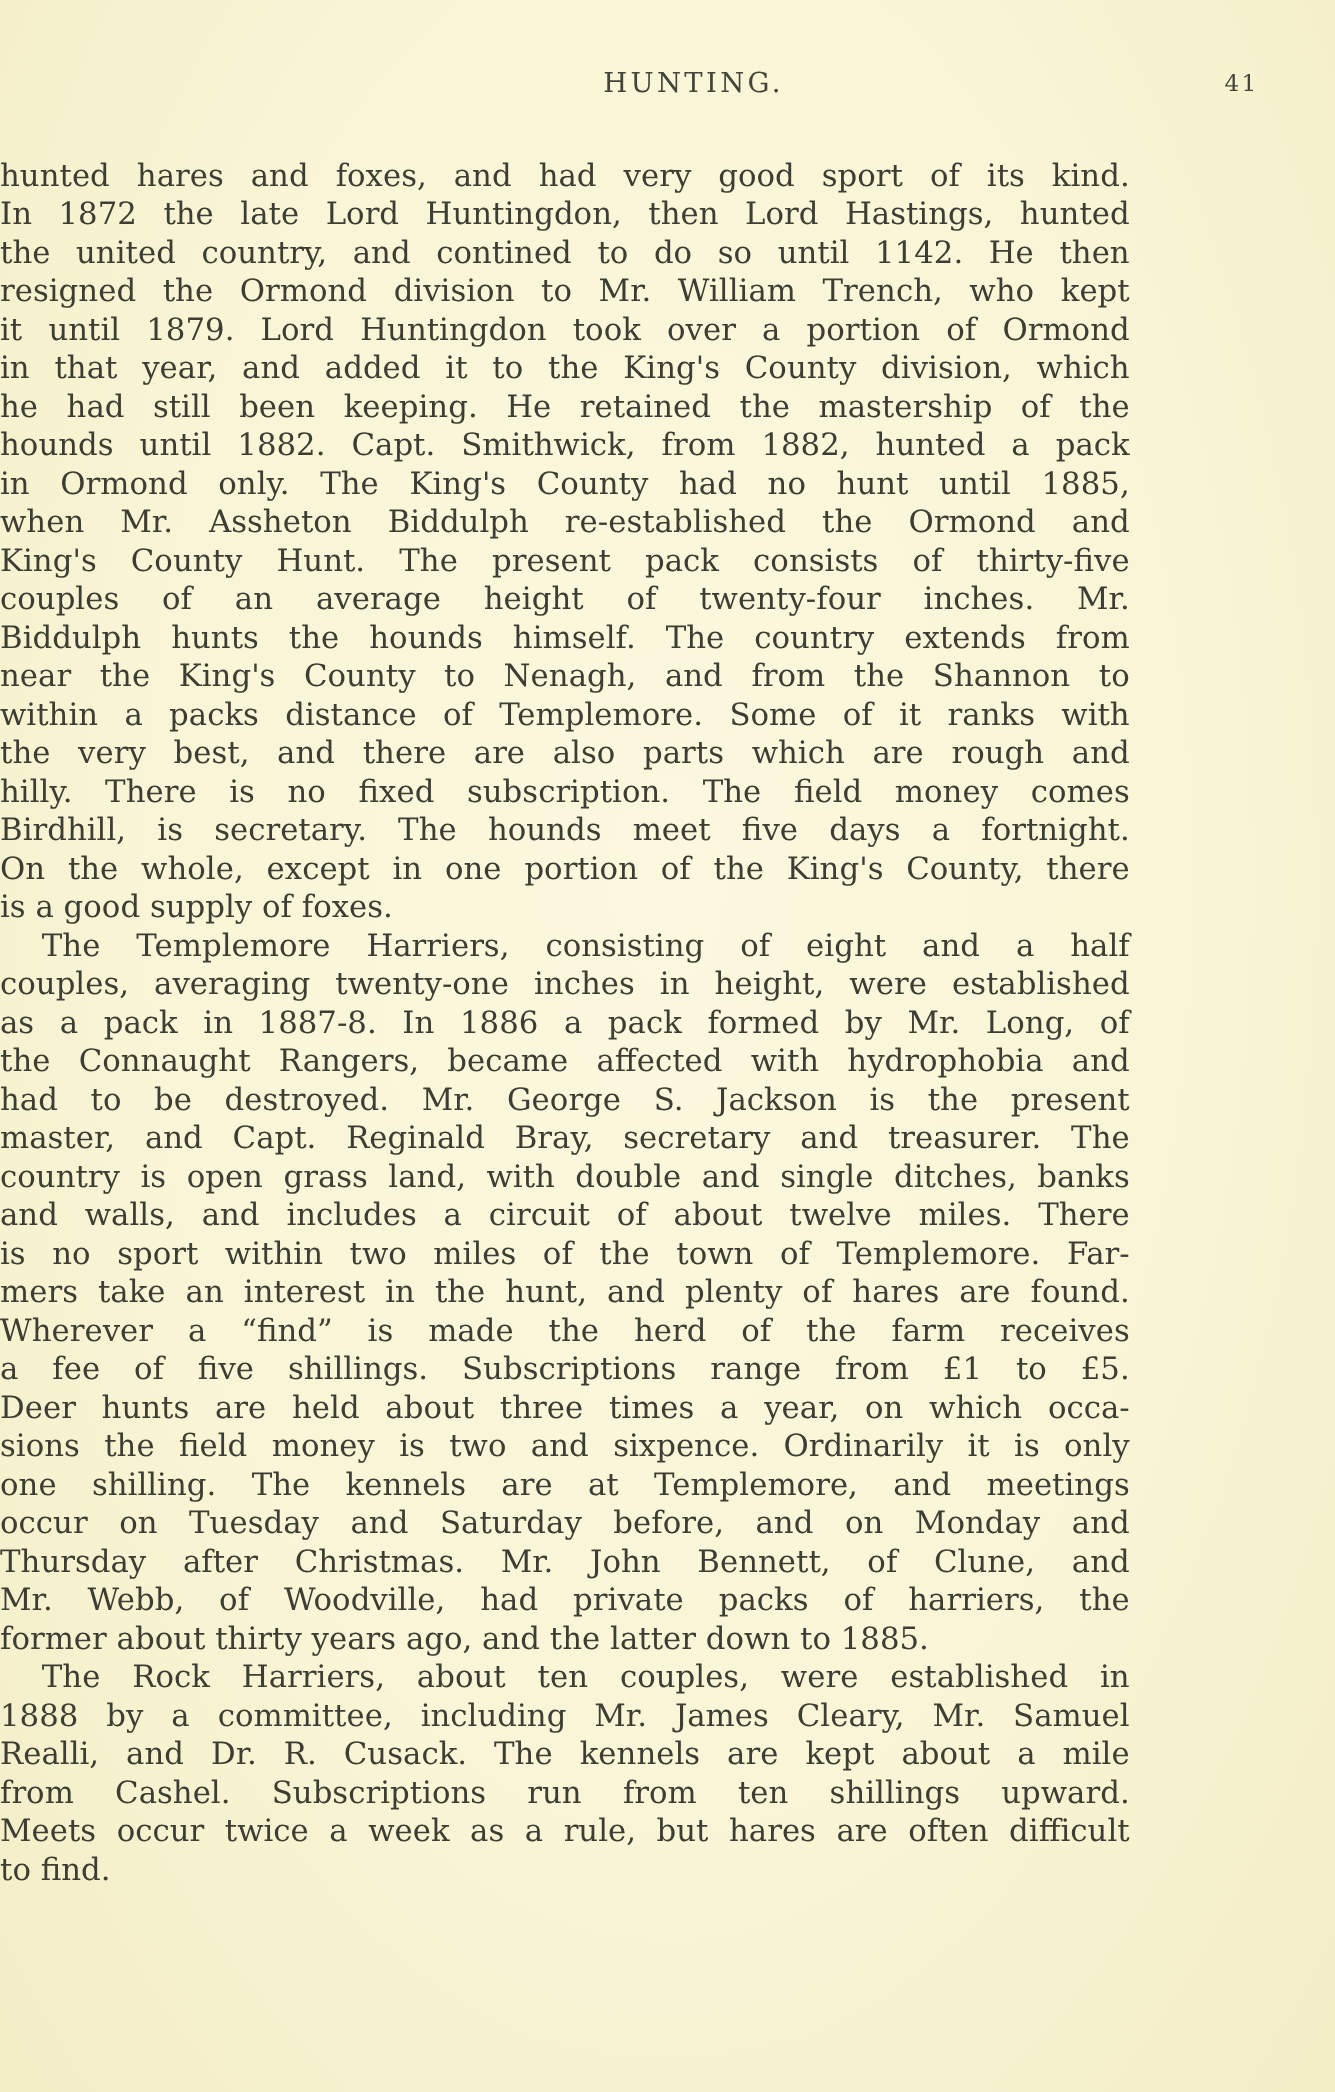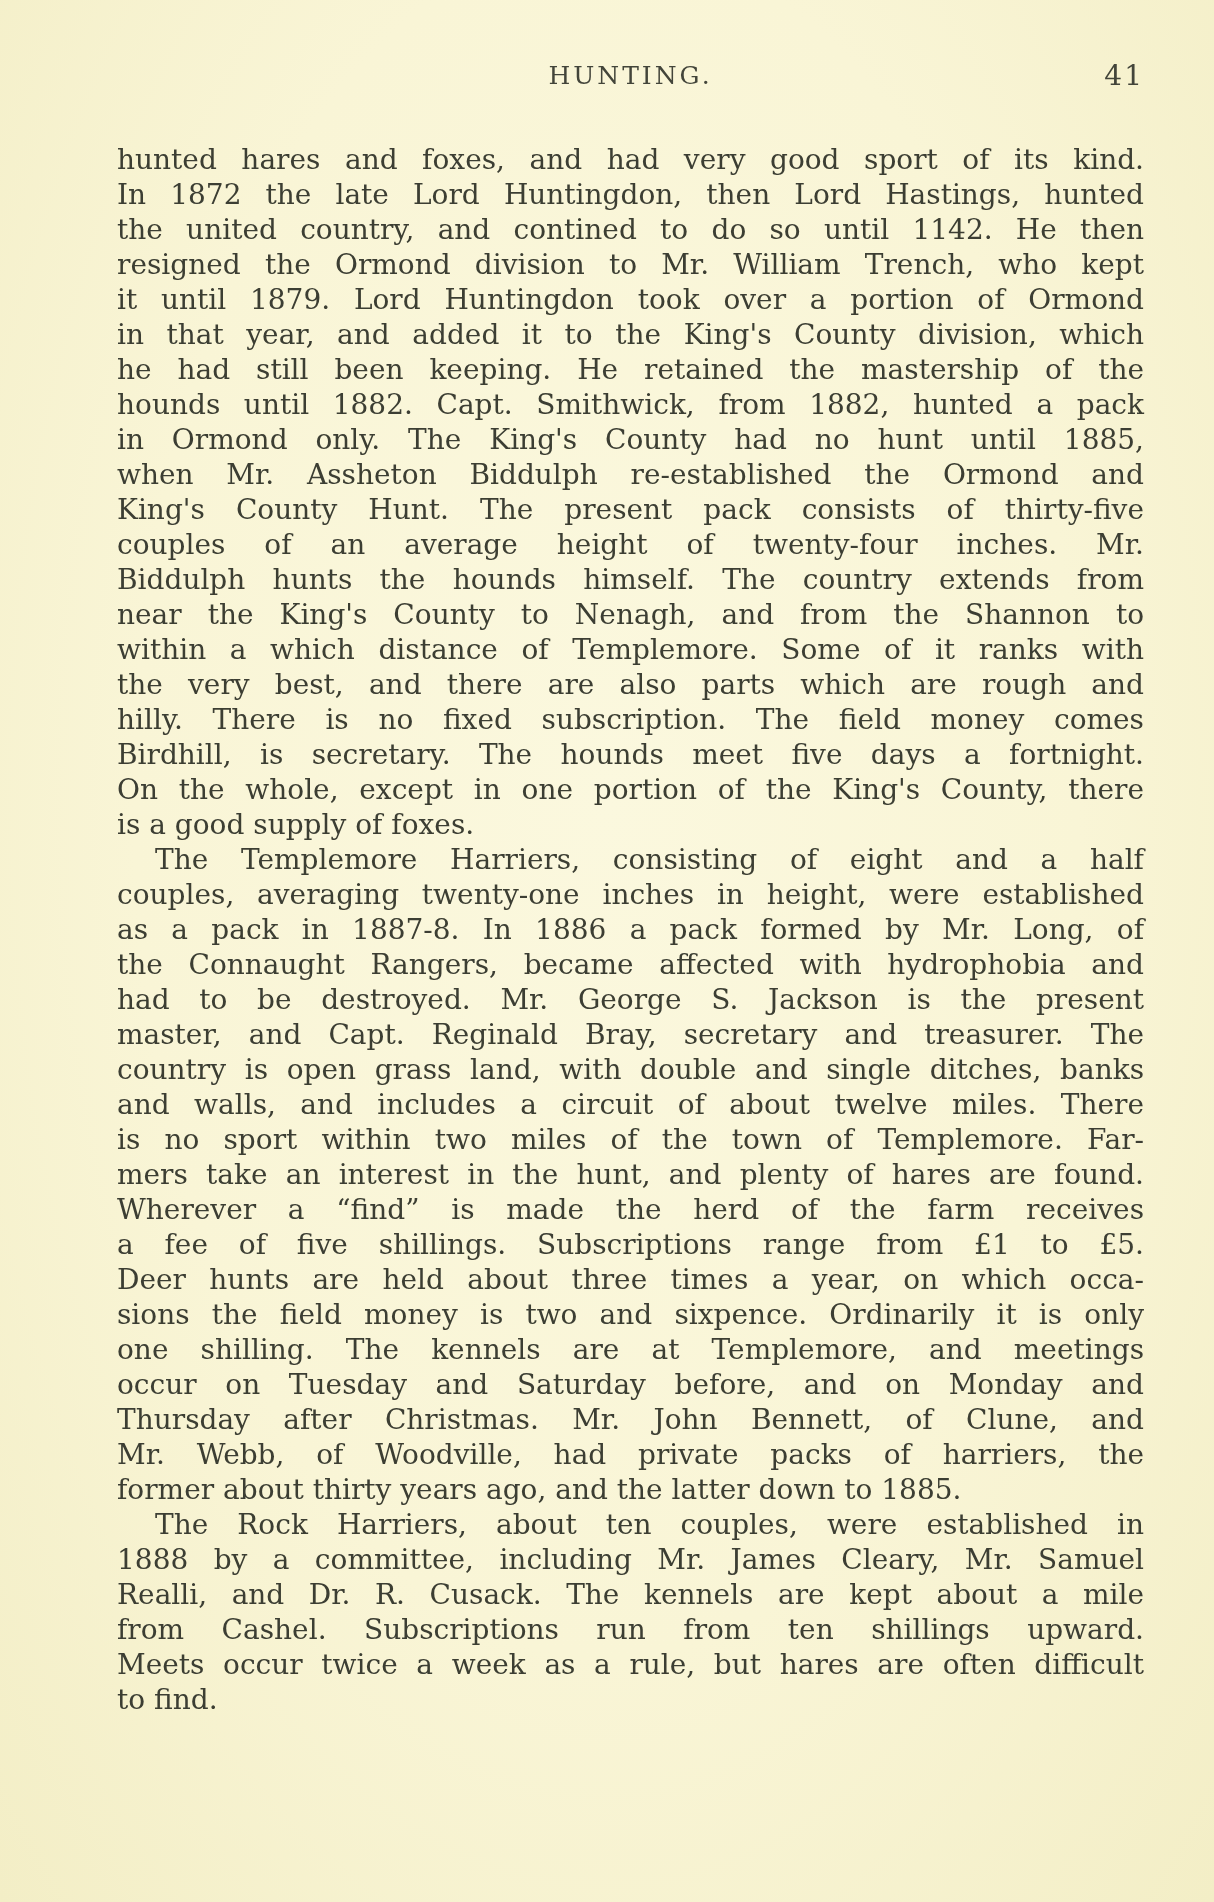--- a/index.html
+++ b/index.html
@@ -33,27 +33,26 @@
     display: block;
     text-align: center;
     font-size: 25px;
     letter-spacing: 3px;
     color: #43453a;
   }
   .page-number {
     position: absolute;
     right: 0;
     top: 0;
-    font-size: 28px;
+    font-size: 21px;
     letter-spacing: 2px;
     color: #43453a;
   }
   .body-text {
     margin-top: 50px;
-    margin-left: 117px;
     width: 1027px;
     font-size: 28px;
     line-height: 35px;
     color: #3c3e33;
   }
   .line {
     text-align: justify;
     text-align-last: justify;
     white-space: normal;
   }
@@ -80,21 +79,21 @@
       <div class="line">it until 1879. Lord Huntingdon took over a portion of Ormond</div>
       <div class="line">in that year, and added it to the King's County division, which</div>
       <div class="line">he had still been keeping. He retained the mastership of the</div>
       <div class="line">hounds until 1882. Capt. Smithwick, from 1882, hunted a pack</div>
       <div class="line">in Ormond only. The King's County had no hunt until 1885,</div>
       <div class="line">when Mr. Assheton Biddulph re-established the Ormond and</div>
       <div class="line">King's County Hunt. The present pack consists of thirty-five</div>
       <div class="line">couples of an average height of twenty-four inches. Mr.</div>
       <div class="line">Biddulph hunts the hounds himself. The country extends from</div>
       <div class="line">near the King's County to Nenagh, and from the Shannon to</div>
-      <div class="line">within a which distance of Templemore. Some of it ranks with</div>
+      <div class="line">within a packs distance of Templemore. Some of it ranks with</div>
       <div class="line">the very best, and there are also parts which are rough and</div>
       <div class="line">hilly. There is no fixed subscription. The field money comes</div>
       <div class="line">Birdhill, is secretary. The hounds meet five days a fortnight.</div>
       <div class="line">On the whole, except in one portion of the King's County, there</div>
       <div class="line para-end">is a good supply of foxes.</div>
       <div class="line indent">The Templemore Harriers, consisting of eight and a half</div>
       <div class="line">couples, averaging twenty-one inches in height, were established</div>
       <div class="line">as a pack in 1887-8. In 1886 a pack formed by Mr. Long, of</div>
       <div class="line">the Connaught Rangers, became affected with hydrophobia and</div>
       <div class="line">had to be destroyed. Mr. George S. Jackson is the present</div>

